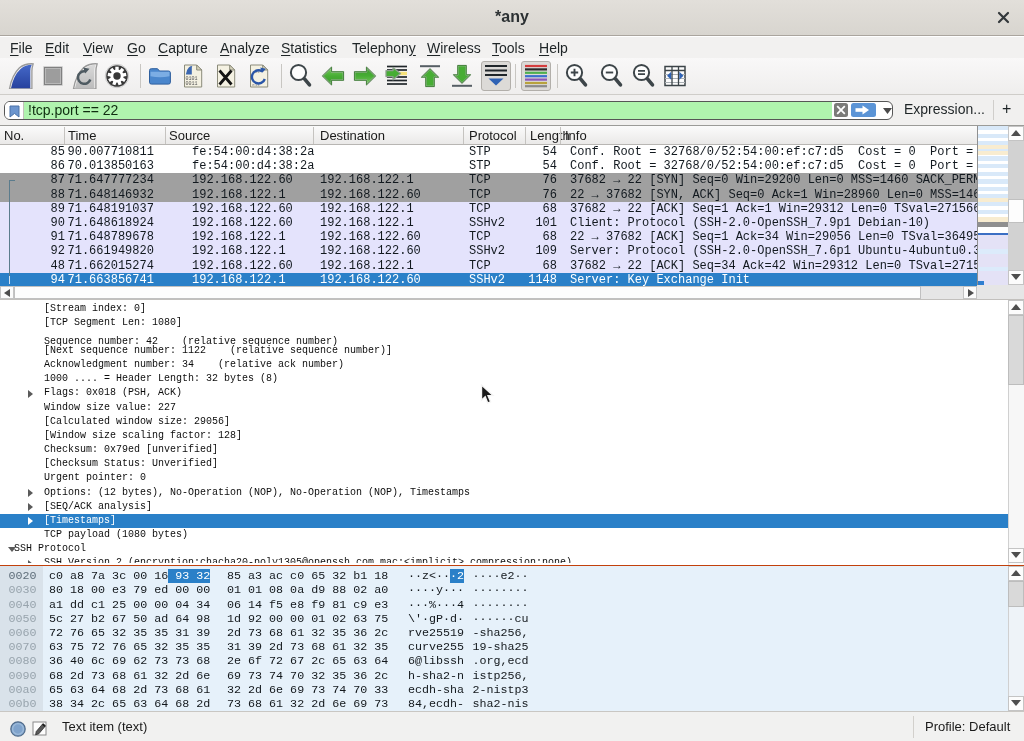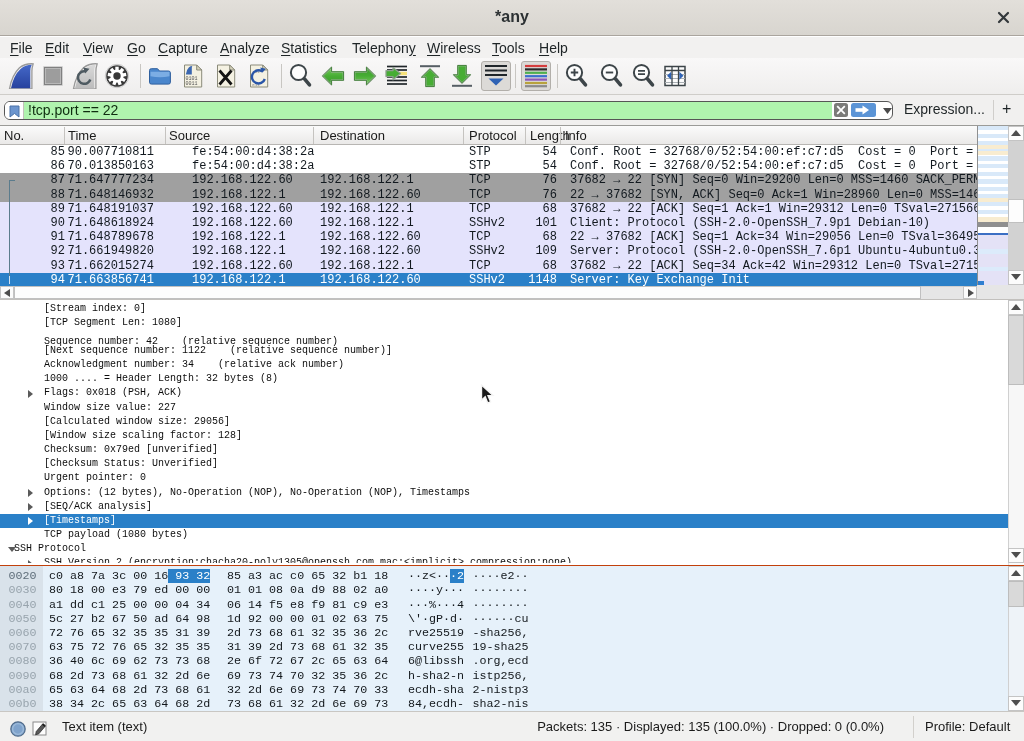--- a/index.html
+++ b/index.html
@@ -301,21 +301,21 @@
 <div style="position:absolute;left:0;top:56.8px;width:977px;height:71.0px;background:#e4e3fc"></div>
 <div style="position:absolute;left:0;top:127.8px;width:977px;height:13.2px;background:#2a80c8"></div>
 <div class="prow" style="top:0.0px;color:#12191f"><span class="c-no">85</span><span class="c-time">90.007710811</span><span class="c-src">fe:54:00:d4:38:2a</span><span class="c-dst"></span><span class="c-proto">STP</span><span class="c-len">54</span><span class="c-info">Conf. Root = 32768/0/52:54:00:ef:c7:d5  Cost = 0  Port = 0x8001</span></div>
 <div class="prow" style="top:14.2px;color:#12191f"><span class="c-no">86</span><span class="c-time">70.013850163</span><span class="c-src">fe:54:00:d4:38:2a</span><span class="c-dst"></span><span class="c-proto">STP</span><span class="c-len">54</span><span class="c-info">Conf. Root = 32768/0/52:54:00:ef:c7:d5  Cost = 0  Port = 0x8001</span></div>
 <div class="prow" style="top:28.4px;color:#12191f"><span class="c-no">87</span><span class="c-time">71.647777234</span><span class="c-src">192.168.122.60</span><span class="c-dst">192.168.122.1</span><span class="c-proto">TCP</span><span class="c-len">76</span><span class="c-info">37682 → 22 [SYN] Seq=0 Win=29200 Len=0 MSS=1460 SACK_PERM</span></div>
 <div class="prow" style="top:42.6px;color:#12191f"><span class="c-no">88</span><span class="c-time">71.648146932</span><span class="c-src">192.168.122.1</span><span class="c-dst">192.168.122.60</span><span class="c-proto">TCP</span><span class="c-len">76</span><span class="c-info">22 → 37682 [SYN, ACK] Seq=0 Ack=1 Win=28960 Len=0 MSS=146</span></div>
 <div class="prow" style="top:56.8px;color:#12191f"><span class="c-no">89</span><span class="c-time">71.648191037</span><span class="c-src">192.168.122.60</span><span class="c-dst">192.168.122.1</span><span class="c-proto">TCP</span><span class="c-len">68</span><span class="c-info">37682 → 22 [ACK] Seq=1 Ack=1 Win=29312 Len=0 TSval=271566</span></div>
 <div class="prow" style="top:71.0px;color:#12191f"><span class="c-no">90</span><span class="c-time">71.648618924</span><span class="c-src">192.168.122.60</span><span class="c-dst">192.168.122.1</span><span class="c-proto">SSHv2</span><span class="c-len">101</span><span class="c-info">Client: Protocol (SSH-2.0-OpenSSH_7.9p1 Debian-10)</span></div>
 <div class="prow" style="top:85.2px;color:#12191f"><span class="c-no">91</span><span class="c-time">71.648789678</span><span class="c-src">192.168.122.1</span><span class="c-dst">192.168.122.60</span><span class="c-proto">TCP</span><span class="c-len">68</span><span class="c-info">22 → 37682 [ACK] Seq=1 Ack=34 Win=29056 Len=0 TSval=36495</span></div>
 <div class="prow" style="top:99.4px;color:#12191f"><span class="c-no">92</span><span class="c-time">71.661949820</span><span class="c-src">192.168.122.1</span><span class="c-dst">192.168.122.60</span><span class="c-proto">SSHv2</span><span class="c-len">109</span><span class="c-info">Server: Protocol (SSH-2.0-OpenSSH_7.6p1 Ubuntu-4ubuntu0.3</span></div>
-<div class="prow" style="top:113.6px;color:#12191f"><span class="c-no">93</span><span class="c-time">71.662015274</span><span class="c-src">192.168.122.60</span><span class="c-dst">192.168.122.1</span><span class="c-proto">TCP</span><span class="c-len">68</span><span class="c-info">37682 → 22 [ACK] Seq=34 Ack=42 Win=29312 Len=0 TSval=2715</span></div>
+<div class="prow" style="top:113.6px;color:#12191f"><span class="c-no">48</span><span class="c-time">71.662015274</span><span class="c-src">192.168.122.60</span><span class="c-dst">192.168.122.1</span><span class="c-proto">TCP</span><span class="c-len">68</span><span class="c-info">37682 → 22 [ACK] Seq=34 Ack=42 Win=29312 Len=0 TSval=2715</span></div>
 <div class="prow" style="top:127.8px;color:#ffffff"><span class="c-no">94</span><span class="c-time">71.663856741</span><span class="c-src">192.168.122.1</span><span class="c-dst">192.168.122.60</span><span class="c-proto">SSHv2</span><span class="c-len">1148</span><span class="c-info">Server: Key Exchange Init</span></div>
 <div style="position:absolute;left:9px;top:35px;width:1px;height:101px;background:#5b7c8d"></div>
 <div style="position:absolute;left:9px;top:35px;width:6px;height:1px;background:#5b7c8d"></div>
 <div style="position:absolute;left:9px;top:131px;width:1px;height:8px;background:#cfe0ef"></div>
   </div>
   <div id="pmap">
 <div style="position:absolute;left:1px;top:0;width:30px;height:159px;background:repeating-linear-gradient(#d9e9f9 0px,#d9e9f9 4.4px,#ffffff 4.4px,#ffffff 7.6px)"></div>
 <div style="position:absolute;left:1px;top:19.3px;width:30px;height:3.3px;background:#f8ecd0"></div>
 <div style="position:absolute;left:1px;top:24.9px;width:30px;height:4.5px;background:#f8ecd0"></div>
 <div style="position:absolute;left:1px;top:71.9px;width:30px;height:4.5px;background:#f8ecd0"></div>
@@ -427,20 +427,19 @@
 <svg style="position:absolute;left:10px;top:9px" width="16" height="16" viewBox="0 0 16 16">
       <circle cx="8" cy="8" r="7.2" fill="#7fa3cc" stroke="#4f6b8a" stroke-width="1.2"></circle>
       <circle cx="8" cy="8" r="5.4" fill="none" stroke="#a9c4e0" stroke-width="1.4" opacity="0.7"></circle>
     </svg>
 <svg style="position:absolute;left:32px;top:8px" width="16" height="16" viewBox="0 0 16 16">
       <rect x="1" y="2" width="13" height="13" fill="#fdfdfd" stroke="#8a8a8a"></rect>
       <path d="M4.2 11.6 l6.4 -7.6 2.6 2.2 -6.4 7.6 -3.2 1 Z" fill="#5a5a5a" stroke="#2e2e2e" stroke-width="0.8"></path>
       <path d="M10.6 4 l2.6 2.2" stroke="#1e1e1e" stroke-width="1.8"></path>
     </svg>
 <div style="position:absolute;left:62px;top:7px">Text item (text)</div>
-<div style="position:absolute;right:140px;top:7px">Packets: 135 · Displayed: 135 (100.0%) · Dropped: 0 (0.0%)</div>
 <div style="position:absolute;left:913px;top:4px;width:1px;height:22px;background:#d2d0cc"></div>
 <div style="position:absolute;left:925px;top:7px">Profile: Default</div>
 </div>
 
 <svg style="position:absolute;left:480px;top:384px;z-index:50" width="16" height="21" viewBox="0 0 16 21">
     <path d="M1.5 1 L1.5 16.2 L5.2 12.8 L7.7 19 L10.6 17.8 L8 11.7 L13 11.4 Z" fill="#1a1a1a" stroke="#f5f5f5" stroke-width="1.4"></path>
   </svg>
 
 </body></html>

